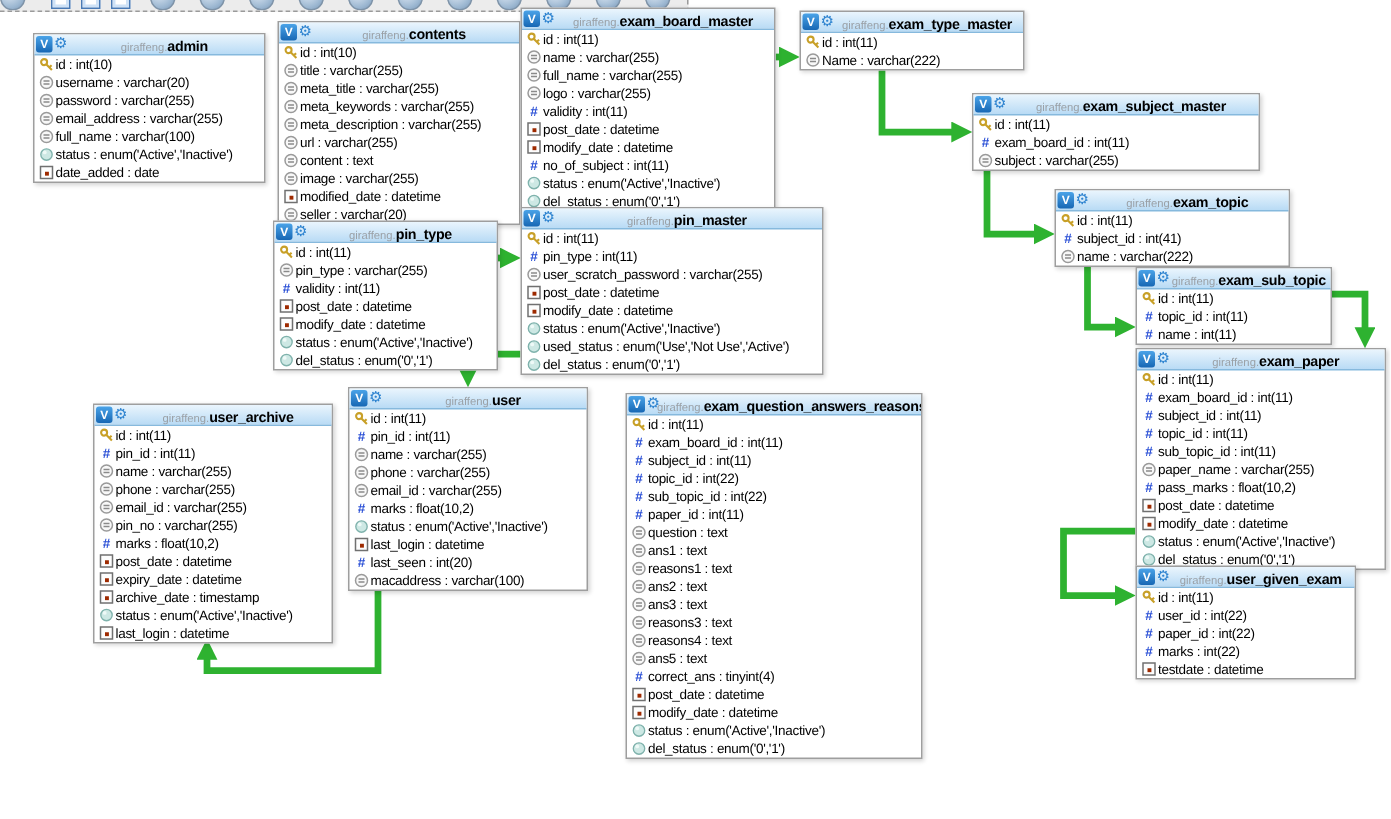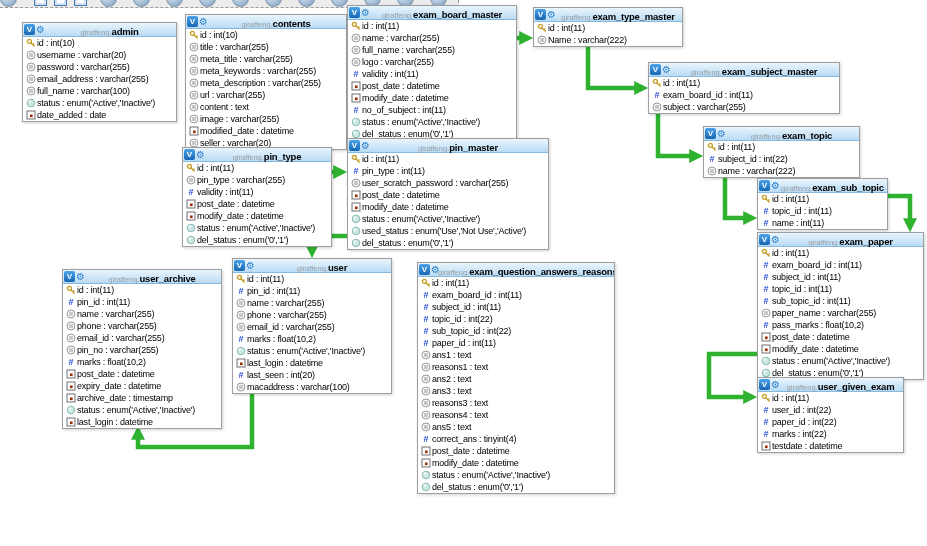--- a/index.html
+++ b/index.html
@@ -403,21 +403,21 @@
             <circle cx="3.4" cy="3.4" r="2" fill="none" stroke="#c8a028" stroke-width="1.4"></circle>
             <path d="M4.8 4.8 L8.6 8.6 M6.9 6.9 L8.4 5.5" stroke="#c8a028" stroke-width="1.4" fill="none"></path>
           </svg>
         </span>
         <span class="ftx">id : int(11)</span>
       </div>
       <div class="frow">
         <span class="fic">
           <span class="num-glyph">#</span>
         </span>
-        <span class="ftx">subject_id : int(22)</span>
+        <span class="ftx">subject_id : int(41)</span>
       </div>
       <div class="frow">
         <span class="fic">
           <svg width="10" height="10" viewBox="0 0 10 10">
             <circle cx="5" cy="5" r="4" fill="#f8f8f8" stroke="#9a9a9a" stroke-width="1"></circle>
             <path d="M3 4 h4 M3 6 h4" stroke="#8a8a8a" stroke-width="0.9"></path>
           </svg>
         </span>
         <span class="ftx">name : varchar(222)</span>
       </div>
@@ -918,20 +918,29 @@
         <span class="fic">
           <span class="num-glyph">#</span>
         </span>
         <span class="ftx">sub_topic_id : int(22)</span>
       </div>
       <div class="frow">
         <span class="fic">
           <span class="num-glyph">#</span>
         </span>
         <span class="ftx">paper_id : int(11)</span>
+      </div>
+      <div class="frow">
+        <span class="fic">
+          <svg width="10" height="10" viewBox="0 0 10 10">
+            <circle cx="5" cy="5" r="4" fill="#f8f8f8" stroke="#9a9a9a" stroke-width="1"></circle>
+            <path d="M3 4 h4 M3 6 h4" stroke="#8a8a8a" stroke-width="0.9"></path>
+          </svg>
+        </span>
+        <span class="ftx">question : text</span>
       </div>
       <div class="frow">
         <span class="fic">
           <svg width="10" height="10" viewBox="0 0 10 10">
             <circle cx="5" cy="5" r="4" fill="#f8f8f8" stroke="#9a9a9a" stroke-width="1"></circle>
             <path d="M3 4 h4 M3 6 h4" stroke="#8a8a8a" stroke-width="0.9"></path>
           </svg>
         </span>
         <span class="ftx">ans1 : text</span>
       </div>

